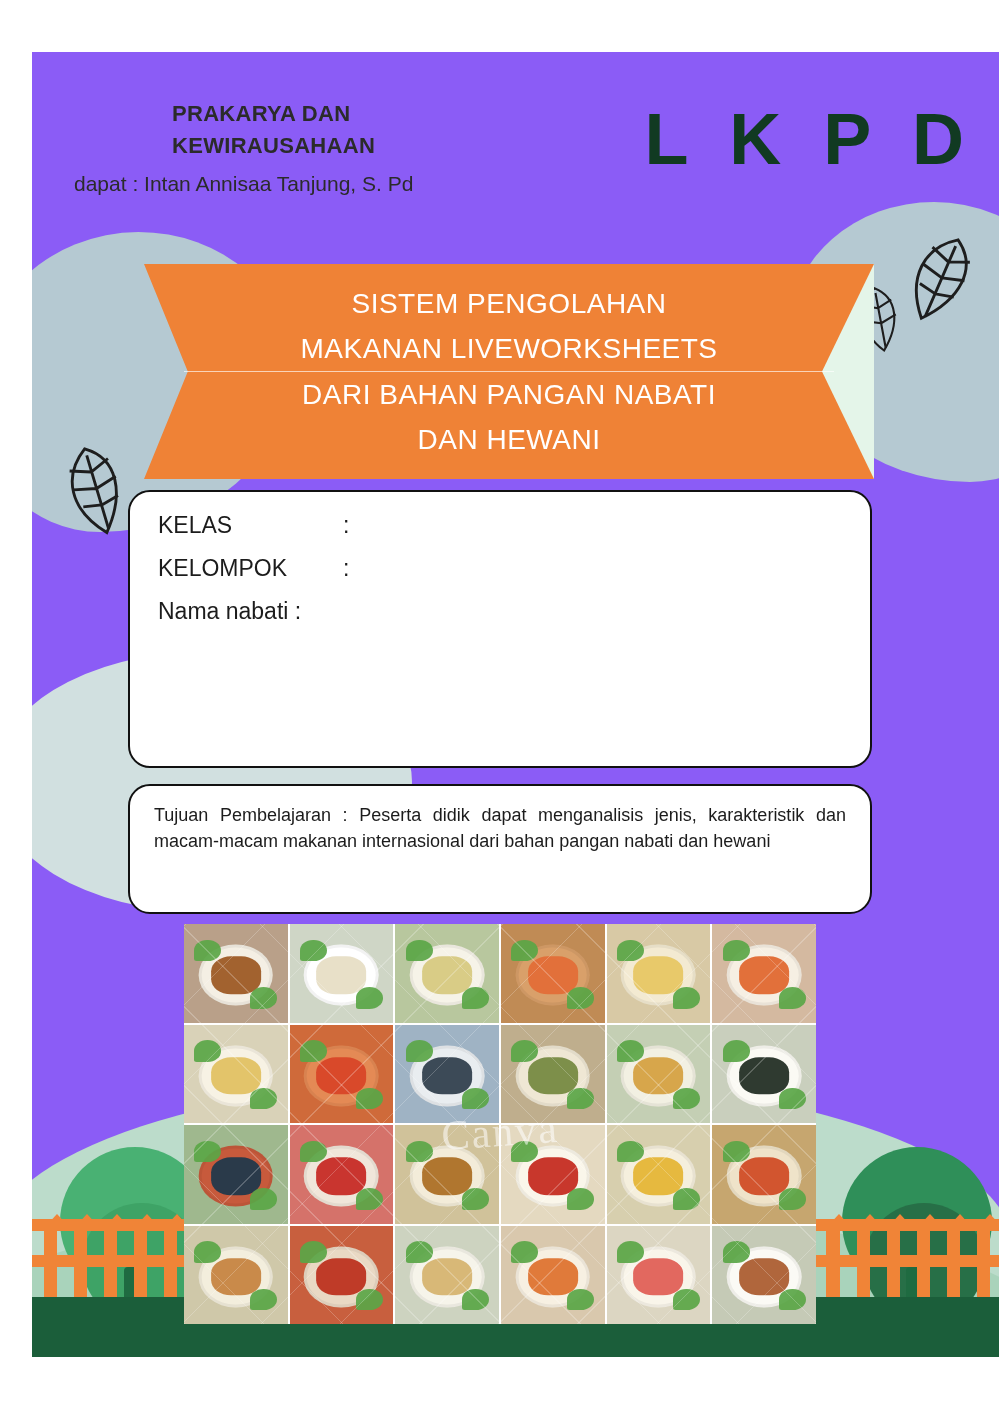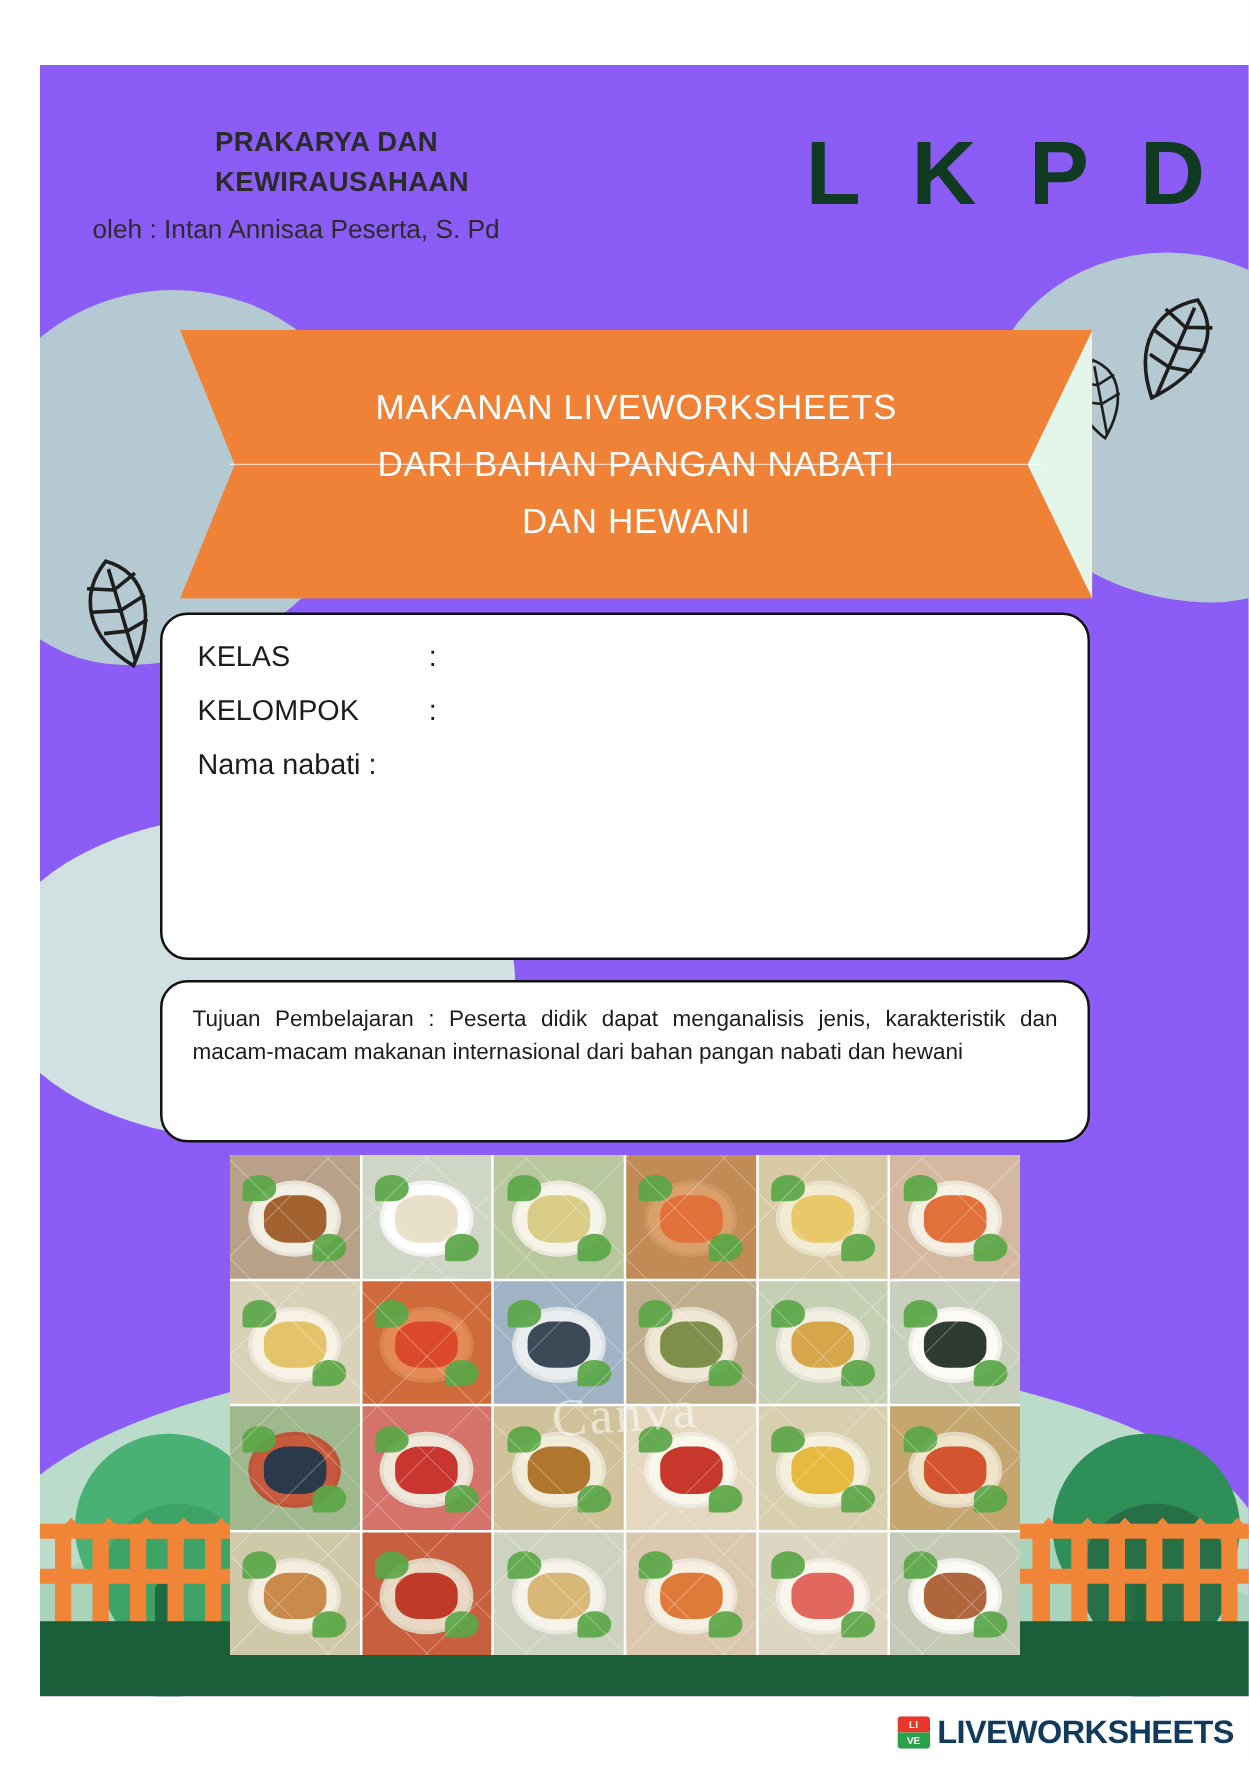--- a/index.html
+++ b/index.html
@@ -478,29 +478,30 @@
     </div>
     <div class="ground"></div>
 
     <div class="content">
 
       <div class="header">
         <div class="course-title">
           <div>PRAKARYA DAN</div>
           <div>KEWIRAUSAHAAN</div>
         </div>
-        <div class="author">oleh : Intan Annisaa Peserta, S. Pd</div>
+        <div class="author">dapat : Intan Annisaa Tanjung, S. Pd</div>
         <div class="lkpd">L K P D</div>
       </div>
 
       <div class="banner-wrap">
         <div class="banner"></div>
         <div class="banner-notch-r"></div>
         <div class="banner-divider"></div>
         <div class="banner-text">
+          <div>SISTEM PENGOLAHAN</div>
           <div>MAKANAN LIVEWORKSHEETS</div>
           <div>DARI BAHAN PANGAN NABATI</div>
           <div>DAN HEWANI</div>
         </div>
       </div>
 
       <div class="id-box">
         <div class="id-row">
           <div class="id-label">KELAS</div>
           <div class="id-colon">:</div>
@@ -667,20 +668,13 @@
             <div class="garnish" style="right: 10%; bottom: 14%;"></div>
           </div>
 
       <div class="wm-grid"></div>
           <div class="wm">Canva</div>
         </div>
 
     </div>
   </div>
 
-  <div class="footer">
-    <div class="lw-badge">
-      <div class="li">LI</div>
-      <div class="ve">VE</div>
-    </div>
-    <div class="lw-text">LIVEWORKSHEETS</div>
-  </div>
 </div>
 
 </body></html>

